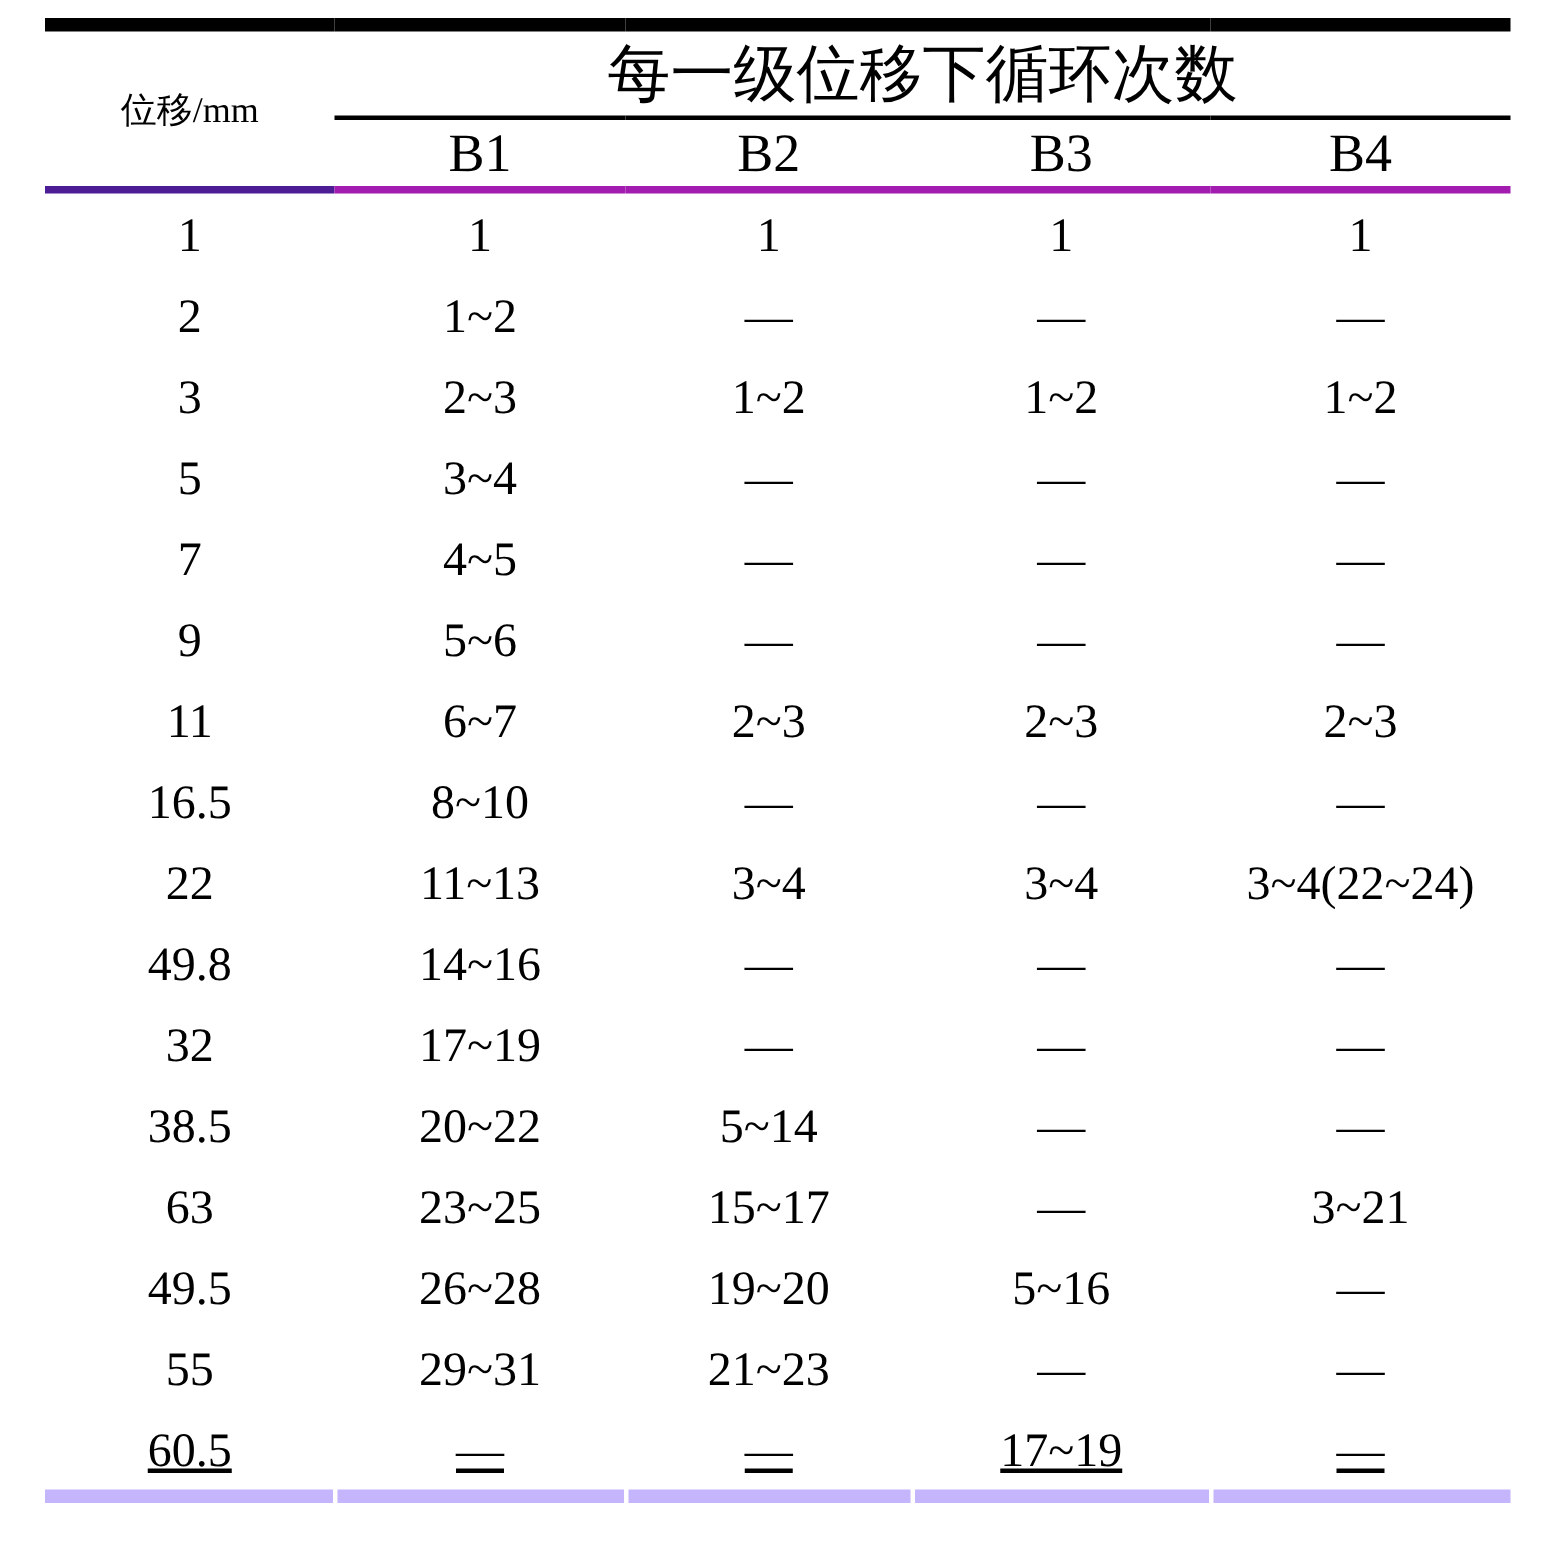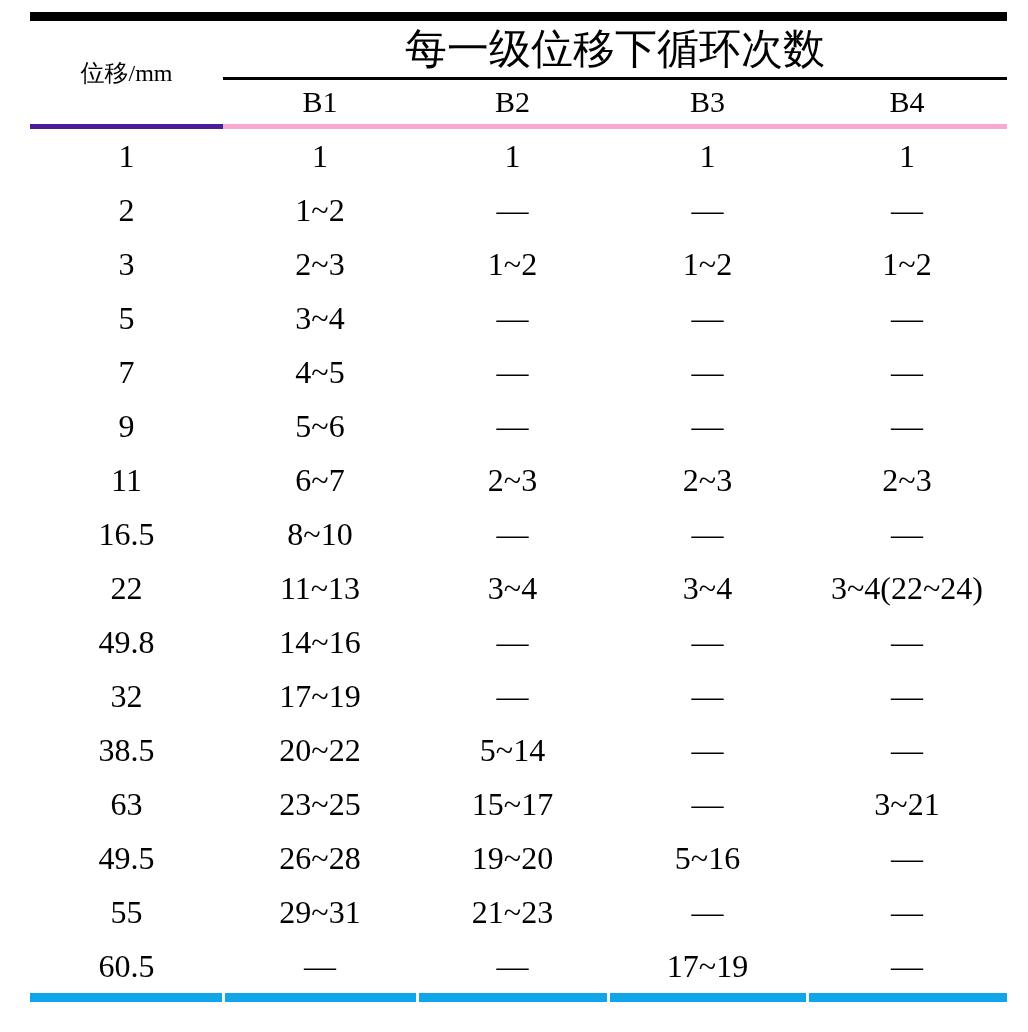--- a/index.html
+++ b/index.html
@@ -37,30 +37,31 @@
   tr.row-sub   { height: 48px; }
   th.group-header-cell {
     font-size: 42px;
     border-bottom: 3px solid #000000;
   }
   th.displacement-header {
     font-size: 24px;
     border-bottom: 5px solid #4c1d95;
   }
   tr.row-sub th {
-    font-size: 30px;
-    border-bottom: 5px solid #f9a8d4;
+    font-size: 36px;
+    border-bottom: 5px solid #a21caf;
   }
   
   tbody td {
     height: 54px;
     font-size: 32px;
   }
   tbody tr:last-child td {
-    border-bottom: 9px solid #0ea5e9;
+    border-bottom: 9px solid #c4b5fd;
+    text-decoration: underline;
   }
   
   .notch {
     position: absolute;
     top: 992px;
     width: 3px;
     height: 11px;
     background: #ffffff;
   }
   .notch.n1 { left: 222px; }

